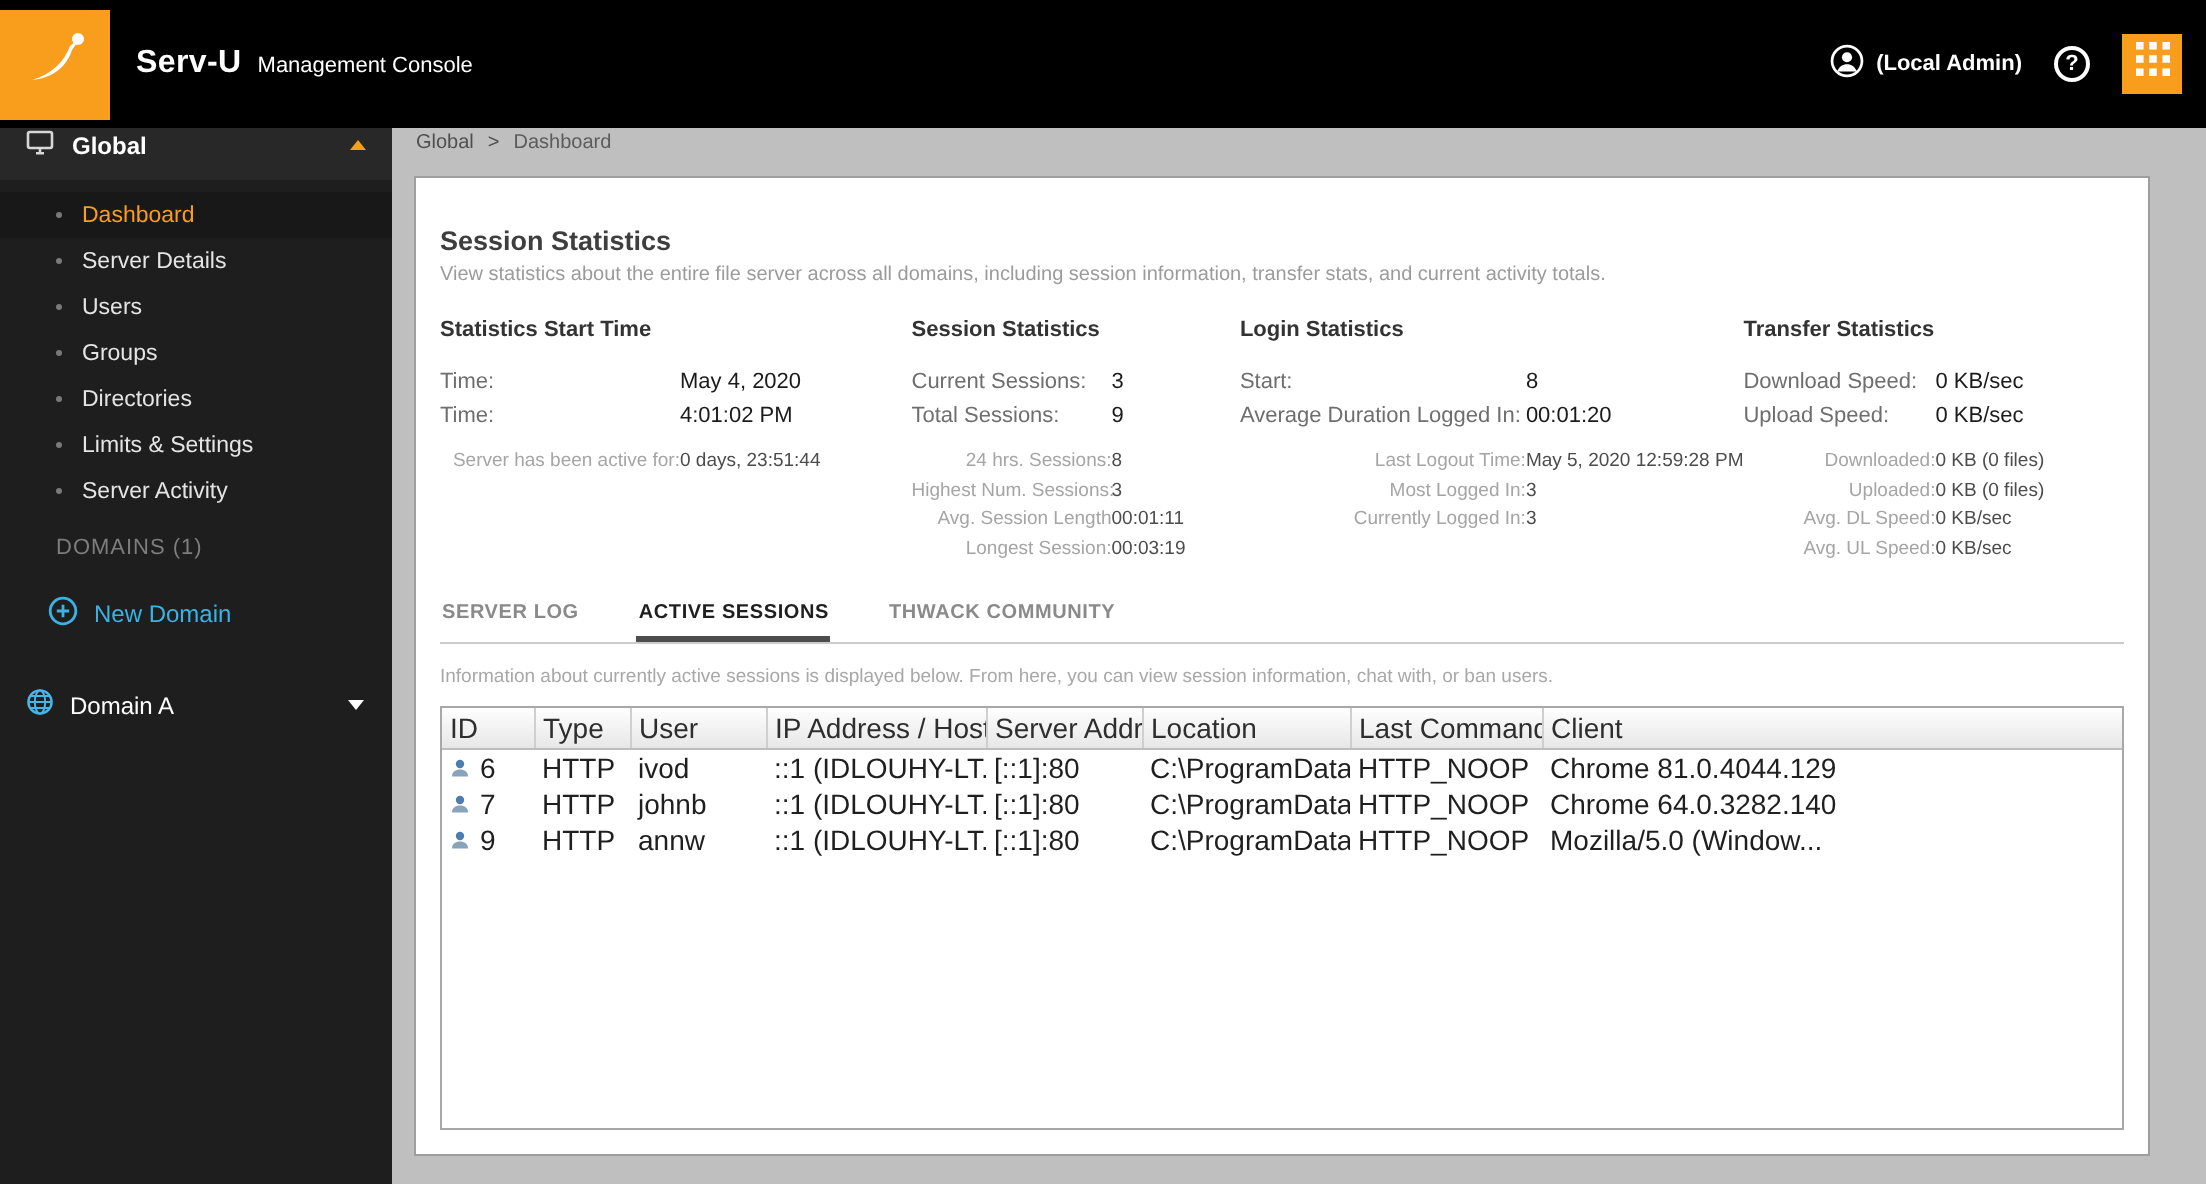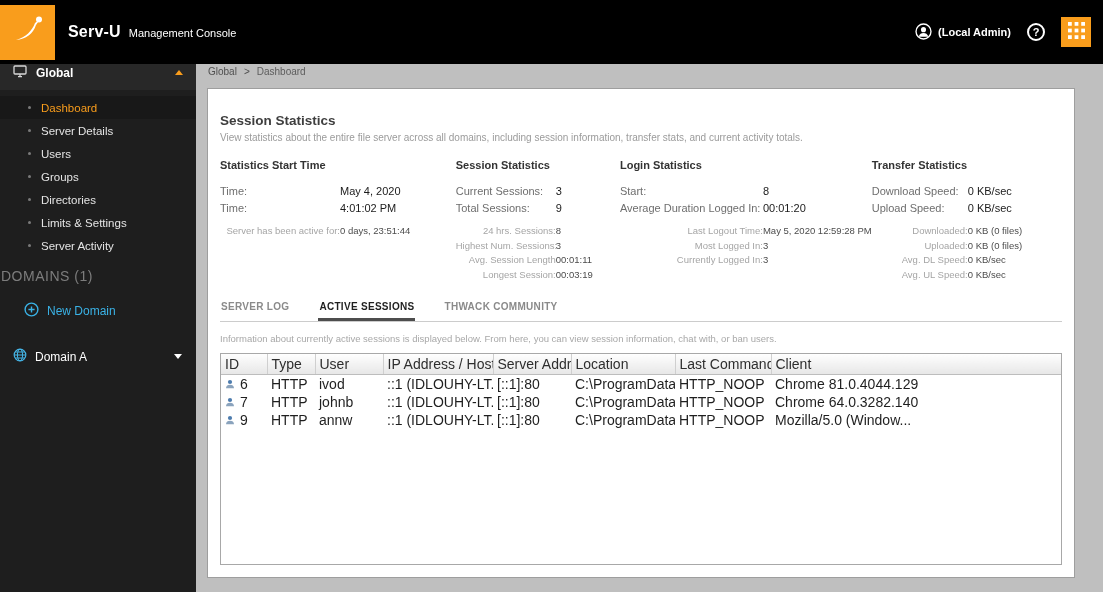--- a/index.html
+++ b/index.html
@@ -57,21 +57,21 @@
     border-top:5px solid #fff;}
   .nav-list{list-style:none;margin:6px 0 0;padding:0;}
   .nav-item{
     height:23px;display:flex;align-items:center;padding-left:28px;
     font-size:11.5px;color:#e4e4e4;cursor:pointer;
   }
   .nav-item .dot{width:3px;height:3px;border-radius:50%;background:#7a7a7a;margin-right:10px;flex:0 0 3px;}
   .nav-item.active{color:var(--orange);background:#181818;}
   .nav-item.active .dot{background:#7a7a7a;}
   .domains-label{
-    margin-top:11px;padding-left:1px;font-size:14px;color:#7d7d7d;letter-spacing:.5px;
+    margin-top:11px;padding-left:28px;font-size:11px;color:#7d7d7d;letter-spacing:.5px;
   }
   .new-domain{
     margin-top:18px;padding-left:24px;display:flex;align-items:center;gap:8px;
     color:var(--teal);font-size:12px;cursor:pointer;
   }
   .domain-item{
     margin-top:28px;padding:0 14px 0 13px;display:flex;align-items:center;gap:8px;
     color:#fff;font-size:12px;cursor:pointer;
   }
 

